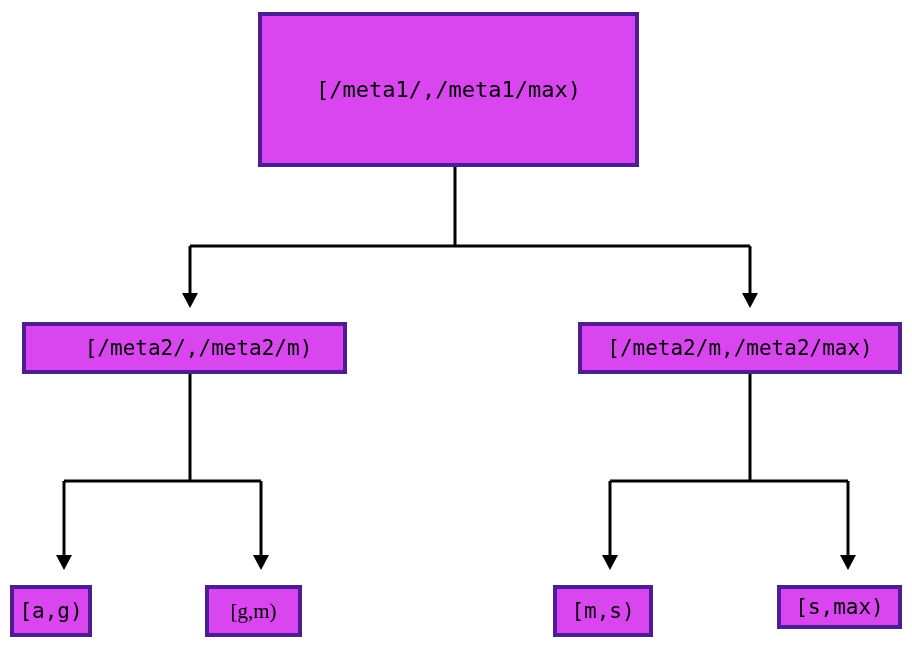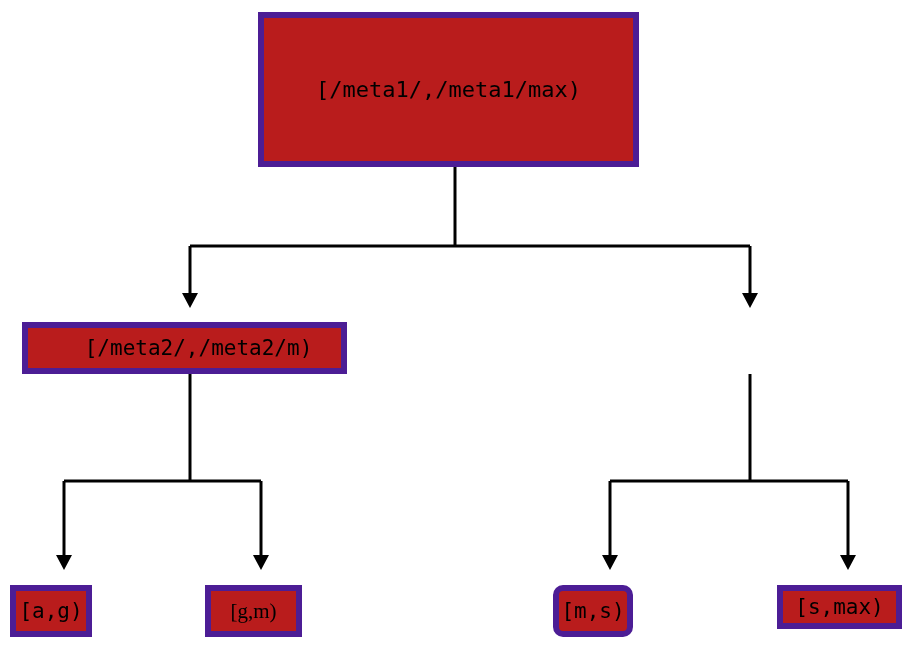--- a/index.html
+++ b/index.html
@@ -12,22 +12,22 @@
     position: relative;
     width: 912px;
     height: 652px;
     background: #ffffff;
     overflow: hidden;
     font-family: "DejaVu Sans Mono", "Liberation Mono", monospace;
   }
   .node {
     position: absolute;
     box-sizing: border-box;
-    border: 6px solid #4c1d95;
-    background: #b91c1c;
+    border: 4px solid #4c1d95;
+    background: #d946ef;
     display: flex;
     align-items: center;
     justify-content: center;
     color: #000000;
     font-family: "DejaVu Sans Mono", "Liberation Mono", monospace;
     white-space: nowrap;
     letter-spacing: 0px;
   }
   .node-label {
     display: block;
@@ -66,24 +66,23 @@
     left: 205px;
     top: 585px;
     width: 97px;
     height: 52px;
     font-size: 21px;
     font-family: Liberation Serif, serif;
   }
   #node-leaf-ms {
     left: 553px;
     top: 585px;
-    width: 80px;
+    width: 100px;
     height: 52px;
     font-size: 21px;
-    border-radius: 10px;
   }
   #node-leaf-smax {
     left: 777px;
     top: 585px;
     width: 125px;
     height: 44px;
     font-size: 21px;
   }
   #edges {
     position: absolute;
@@ -140,20 +139,23 @@
   </svg>
 
   <div class="node" id="node-root">
     <span class="node-label">[/meta1/,/meta1/max)</span>
   </div>
 
   <div class="node" id="node-l2-left">
     <span class="node-label">[/meta2/,/meta2/m)</span>
   </div>
 
+  <div class="node" id="node-l2-right">
+    <span class="node-label">[/meta2/m,/meta2/max)</span>
+  </div>
 
   <div class="node" id="node-leaf-ag">
     <span class="node-label">[a,g)</span>
   </div>
 
   <div class="node" id="node-leaf-gm">
     <span class="node-label">[g,m)</span>
   </div>
 
   <div class="node" id="node-leaf-ms">

